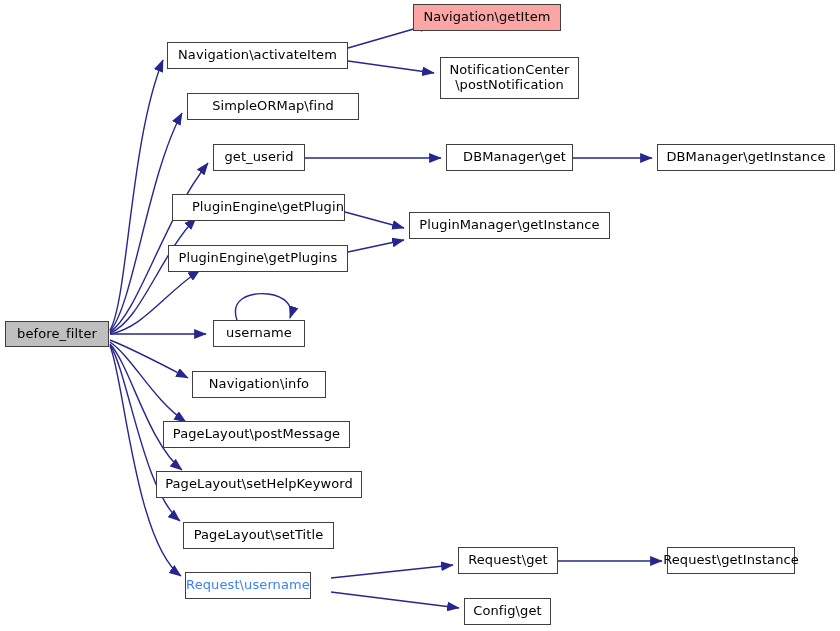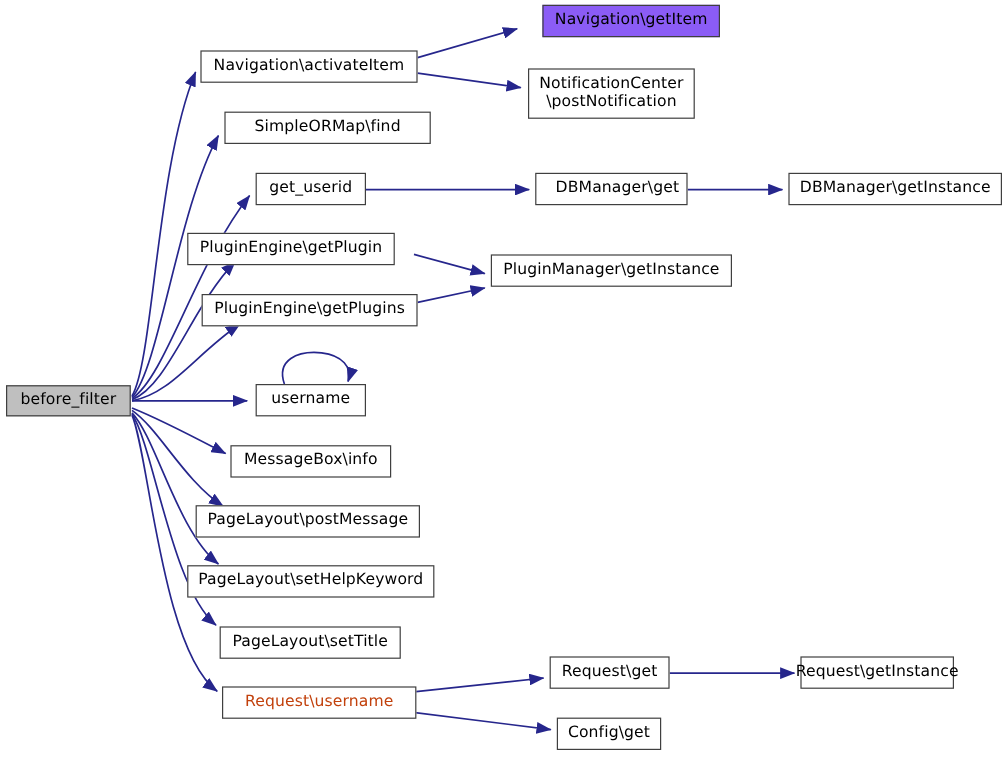--- a/index.html
+++ b/index.html
@@ -72,33 +72,33 @@
         <path d="M348,252 L404,240" fill="none" stroke="#26268c" stroke-width="1.4" marker-end="url(#arrowhead)"></path>
         <path d="M237,320 C230,300 248,292 268,294 C285,296 294,306 290,318" fill="none" stroke="#26268c" stroke-width="1.4" marker-end="url(#arrowhead)"></path>
         <path d="M331,578 L453,565" fill="none" stroke="#26268c" stroke-width="1.4" marker-end="url(#arrowhead)"></path>
         <path d="M331,592 L459,608" fill="none" stroke="#26268c" stroke-width="1.4" marker-end="url(#arrowhead)"></path>
         <path d="M558,561 L662,561" fill="none" stroke="#26268c" stroke-width="1.4" marker-end="url(#arrowhead)"></path>
       </g>
   </svg>
   <div id="nodes-group">
       <div class="node highlight" style="left: 5px; top: 321px; width: 104px; height: 26px; border-color: rgb(63, 63, 63); background: rgb(191, 191, 191); color: rgb(0, 0, 0);"><span>before_filter</span></div>
       <div class="node" style="left: 167px; top: 42px; width: 181px; height: 27px; border-color: rgb(63, 63, 63); background: rgb(255, 255, 255); color: rgb(0, 0, 0);"><span>Navigation\activateItem</span></div>
-      <div class="node" style="left: 452px; top: 4px; width: 148px; height: 27px; border-color: rgb(63, 63, 63); background: #8b5cf6; color: rgb(0, 0, 0);"><span>Navigation\getItem</span></div>
+      <div class="node" style="left: 413px; top: 4px; width: 148px; height: 27px; border-color: rgb(63, 63, 63); background: #fca5a5; color: rgb(0, 0, 0);"><span>Navigation\getItem</span></div>
       <div class="node" style="left: 440px; top: 57px; width: 139px; height: 42px; border-color: rgb(63, 63, 63); background: rgb(255, 255, 255); color: rgb(0, 0, 0);"><span>NotificationCenter
 \postNotification</span></div>
       <div class="node" style="left: 187px; top: 93px; width: 172px; height: 27px; border-color: rgb(63, 63, 63); background: rgb(255, 255, 255); color: rgb(0, 0, 0);"><span>SimpleORMap\find</span></div>
       <div class="node" style="left: 213px; top: 144px; width: 92px; height: 27px; border-color: rgb(63, 63, 63); background: rgb(255, 255, 255); color: rgb(0, 0, 0);"><span>get_userid</span></div>
       <div class="node" style="left: 446px; top: 144px; width: 127px; height: 27px; border-color: rgb(63, 63, 63); background: rgb(255, 255, 255); color: rgb(0, 0, 0); padding-left: 10px;"><span>DBManager\get</span></div>
       <div class="node" style="left: 657px; top: 144px; width: 178px; height: 27px; border-color: rgb(63, 63, 63); background: rgb(255, 255, 255); color: rgb(0, 0, 0);"><span>DBManager\getInstance</span></div>
-      <div class="node" style="left: 156px; top: 194px; width: 173px; height: 27px; border-color: rgb(63, 63, 63); background: rgb(255, 255, 255); color: rgb(0, 0, 0);"><span>PluginEngine\getPlugin</span></div>
+      <div class="node" style="left: 172px; top: 194px; width: 173px; height: 27px; border-color: rgb(63, 63, 63); background: rgb(255, 255, 255); color: rgb(0, 0, 0); justify-content: flex-end;"><span>PluginEngine\getPlugin</span></div>
       <div class="node" style="left: 409px; top: 212px; width: 201px; height: 27px; border-color: rgb(63, 63, 63); background: rgb(255, 255, 255); color: rgb(0, 0, 0);"><span>PluginManager\getInstance</span></div>
       <div class="node" style="left: 168px; top: 245px; width: 180px; height: 27px; border-color: rgb(63, 63, 63); background: rgb(255, 255, 255); color: rgb(0, 0, 0);"><span>PluginEngine\getPlugins</span></div>
       <div class="node" style="left: 213px; top: 320px; width: 92px; height: 27px; border-color: rgb(63, 63, 63); background: rgb(255, 255, 255); color: rgb(0, 0, 0);"><span>username</span></div>
-      <div class="node" style="left: 192px; top: 371px; width: 134px; height: 27px; border-color: rgb(63, 63, 63); background: rgb(255, 255, 255); color: rgb(0, 0, 0);"><span>MessageBox\info</span></div>
+      <div class="node" style="left: 192px; top: 371px; width: 134px; height: 27px; border-color: rgb(63, 63, 63); background: rgb(255, 255, 255); color: rgb(0, 0, 0);"><span>Navigation\info</span></div>
       <div class="node" style="left: 163px; top: 421px; width: 187px; height: 27px; border-color: rgb(63, 63, 63); background: rgb(255, 255, 255); color: rgb(0, 0, 0);"><span>PageLayout\postMessage</span></div>
       <div class="node" style="left: 156px; top: 471px; width: 206px; height: 27px; border-color: rgb(63, 63, 63); background: rgb(255, 255, 255); color: rgb(0, 0, 0);"><span>PageLayout\setHelpKeyword</span></div>
       <div class="node" style="left: 183px; top: 522px; width: 151px; height: 27px; border-color: rgb(63, 63, 63); background: rgb(255, 255, 255); color: rgb(0, 0, 0);"><span>PageLayout\setTitle</span></div>
-      <div class="node" style="left: 185px; top: 572px; width: 162px; height: 27px; border-color: rgb(63, 63, 63); background: rgb(255, 255, 255); color: #c2410c;"><span>Request\username</span></div>
+      <div class="node" style="left: 185px; top: 572px; width: 126px; height: 27px; border-color: rgb(63, 63, 63); background: rgb(255, 255, 255); color: #3b82f6;"><span>Request\username</span></div>
       <div class="node" style="left: 458px; top: 547px; width: 100px; height: 27px; border-color: rgb(63, 63, 63); background: rgb(255, 255, 255); color: rgb(0, 0, 0);"><span>Request\get</span></div>
       <div class="node" style="left: 667px; top: 547px; width: 128px; height: 27px; border-color: rgb(63, 63, 63); background: rgb(255, 255, 255); color: rgb(0, 0, 0);"><span>Request\getInstance</span></div>
       <div class="node" style="left: 464px; top: 598px; width: 87px; height: 27px; border-color: rgb(63, 63, 63); background: rgb(255, 255, 255); color: rgb(0, 0, 0);"><span>Config\get</span></div>
     </div>
 </div>
 
 </body></html>

